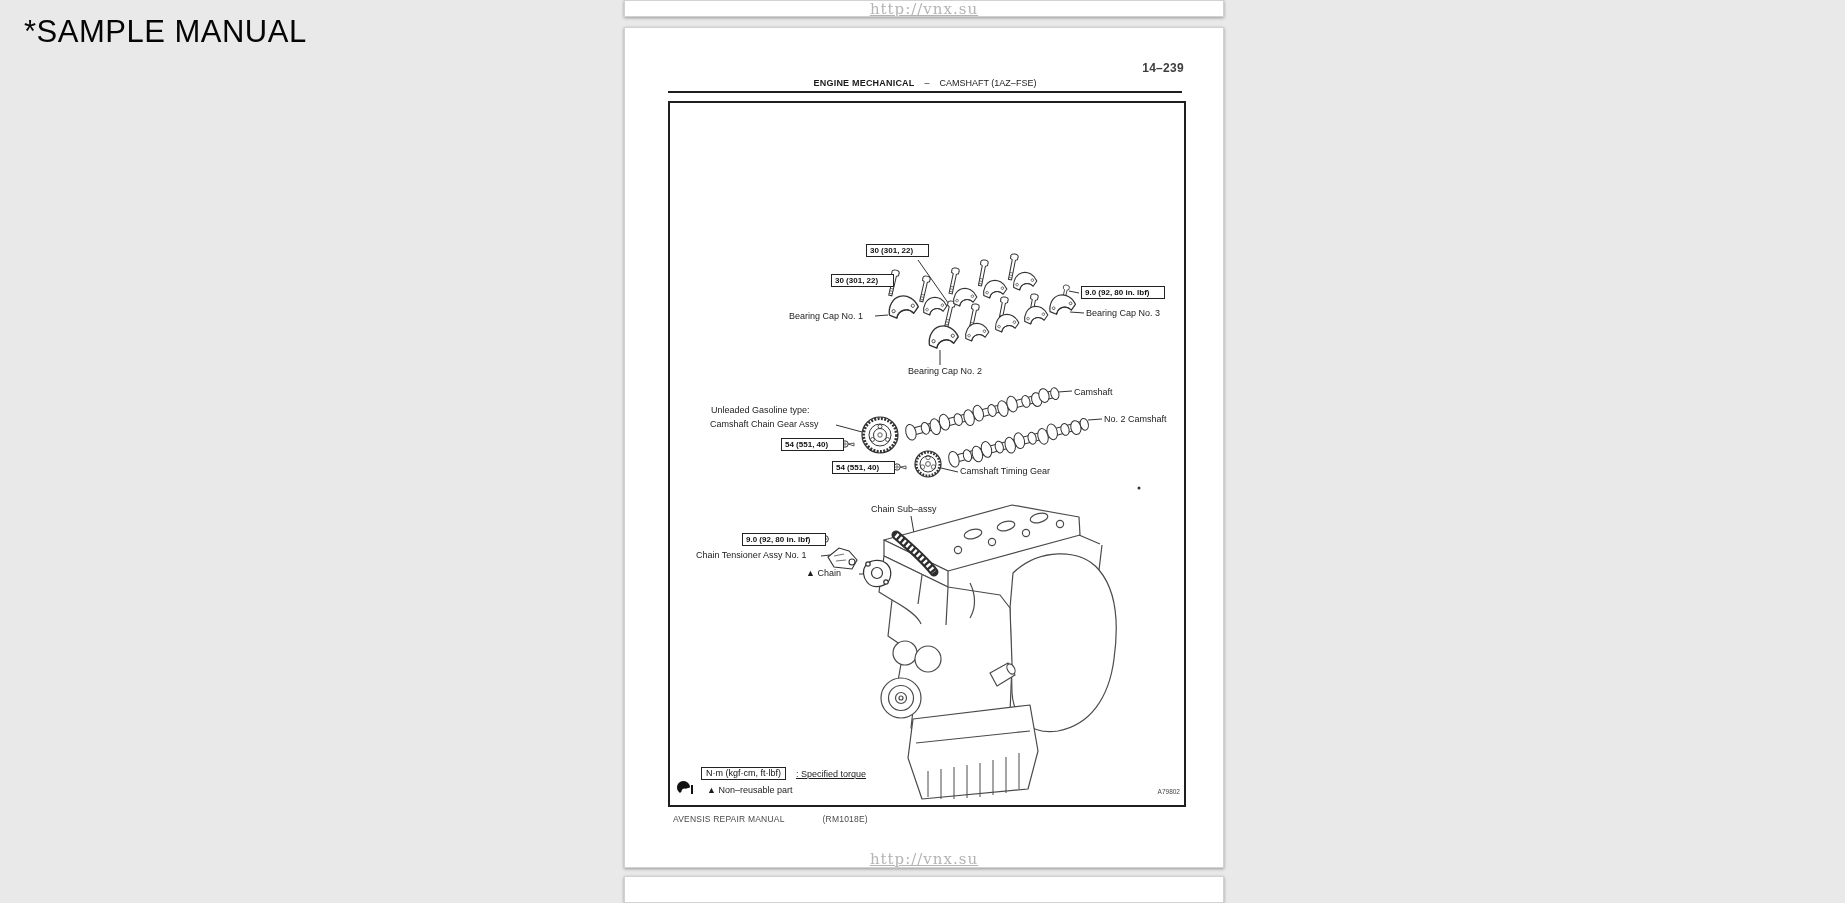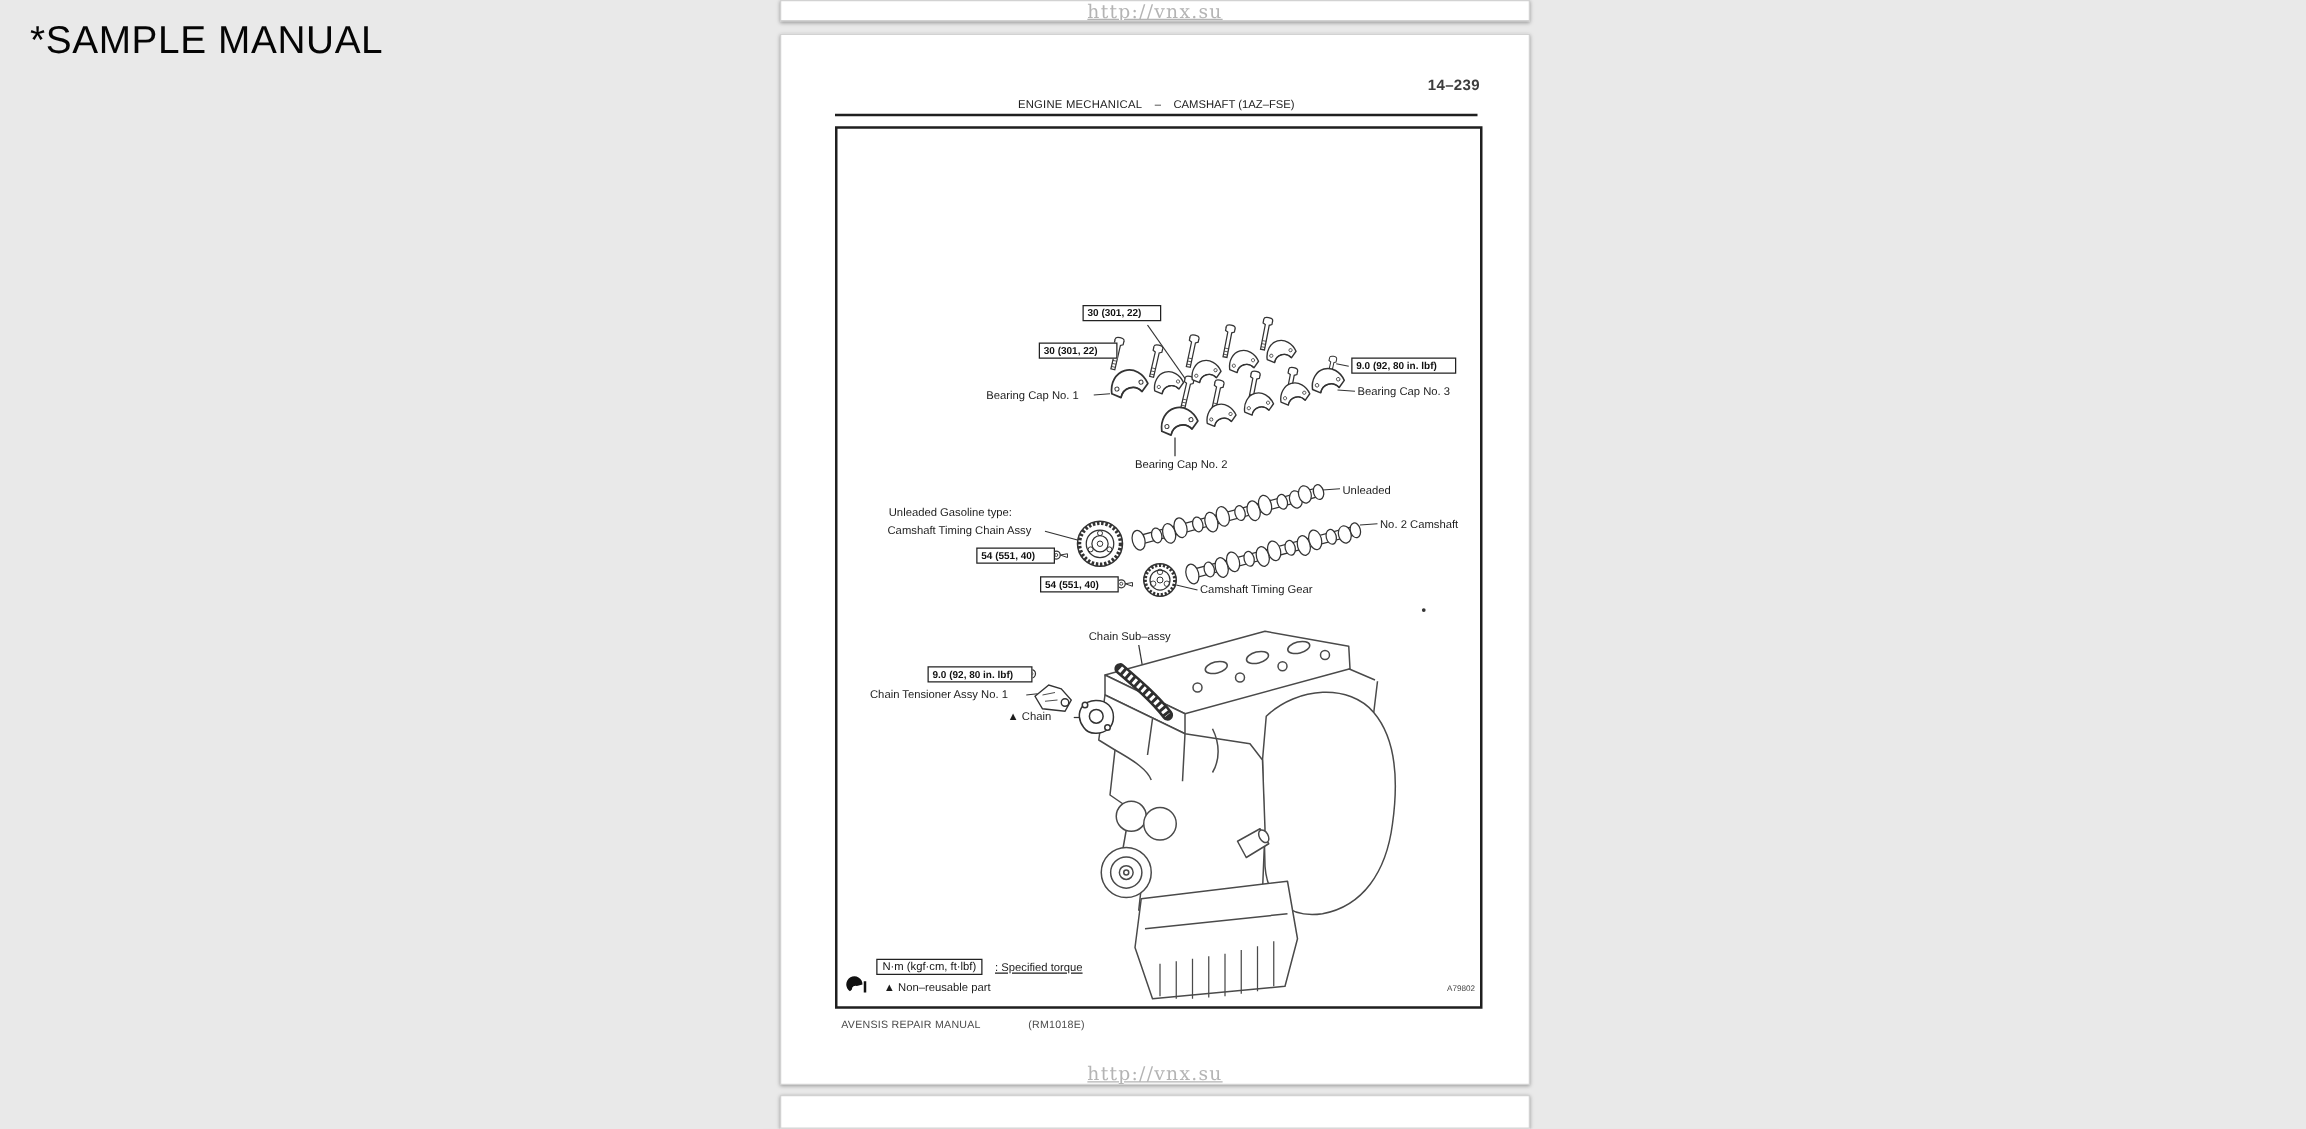--- a/index.html
+++ b/index.html
@@ -7,21 +7,21 @@
   .sample-overlay{position:absolute;left:24px;top:14px;font-size:31px;color:#050505;letter-spacing:.5px;}
   .page{position:absolute;left:624px;width:600px;background:#fff;box-shadow:0 1px 3px rgba(0,0,0,.35);border:1px solid #d2d2d2;box-sizing:border-box;}
   .page-top-strip{top:0;height:17px;overflow:hidden;}
   .page-main{top:27px;height:841px;}
   .page-bottom-strip{top:876px;height:27px;}
   .vnx-mark{position:absolute;left:0;width:100%;text-align:center;font-family:"DejaVu Serif",serif;font-weight:400;font-size:15px;color:#b4b4b4;text-decoration:underline;letter-spacing:1px;}
   .vnx-top{top:-1px;}
   .vnx-bottom{top:822px;}
   .page-number{position:absolute;top:33px;right:39px;font-size:12px;font-weight:bold;color:#3d3d3d;letter-spacing:.3px;}
   .header-rule{position:absolute;left:43px;top:50px;width:514px;text-align:center;font-size:9px;color:#1a1a1a;border-bottom:2px solid #1f1f1f;padding-bottom:3px;}
-  .header-rule .sec{font-weight:normal;letter-spacing:.2px;}
+  .header-rule .sec{font-weight:bold;letter-spacing:.2px;}
   .header-rule .sep{margin:0 10px;}
   .diagram-box{position:absolute;left:43px;top:73px;width:514px;height:702px;border:2px solid #1f1f1f;box-sizing:content-box;}
   .diagram-box svg{position:absolute;left:0;top:0;z-index:1;}
   .lbl{position:absolute;z-index:2;font-size:9px;color:#1c1c1c;white-space:nowrap;line-height:11px;}
   .tq{position:absolute;z-index:2;font-size:8px;font-weight:bold;color:#111;white-space:nowrap;border:1px solid #222;background:#fff;padding:1px 15px 1px 3px;line-height:9px;}
   .fig-id{position:absolute;z-index:2;right:4px;top:685px;font-size:6.5px;color:#444;}
   .legend-tqbox{left:31px;top:664px;font-weight:normal;font-size:9px;padding:1px 4px;}
   .footer-line{position:absolute;left:48px;top:786px;font-size:8.5px;color:#4a4a4a;letter-spacing:.2px;}
   .footer-line .code{margin-left:10px;padding-left:28px;}
 </style>
@@ -236,23 +236,23 @@
       <div class="tq" style="left:196px;top:141px;">30 (301, 22)</div>
       <div class="tq" style="left:161px;top:171px;">30 (301, 22)</div>
       <div class="tq" style="left:411px;top:183px;">9.0 (92, 80 in. lbf)</div>
       <div class="tq" style="left:111px;top:335px;">54 (551, 40)</div>
       <div class="tq" style="left:162px;top:358px;">54 (551, 40)</div>
       <div class="tq" style="left:72px;top:430px;">9.0 (92, 80 in. lbf)</div>
 
       <div class="lbl" style="left:119px;top:208px;">Bearing Cap No. 1</div>
       <div class="lbl" style="left:416px;top:205px;">Bearing Cap No. 3</div>
       <div class="lbl" style="left:238px;top:263px;">Bearing Cap No. 2</div>
-      <div class="lbl" style="left:404px;top:284px;">Unleaded</div>
+      <div class="lbl" style="left:404px;top:284px;">Camshaft</div>
       <div class="lbl" style="left:41px;top:302px;">Unleaded Gasoline type:</div>
-      <div class="lbl" style="left:40px;top:316px;">Camshaft Timing Chain Assy</div>
+      <div class="lbl" style="left:40px;top:316px;">Camshaft Chain Gear Assy</div>
       <div class="lbl" style="left:434px;top:311px;">No. 2 Camshaft</div>
       <div class="lbl" style="left:290px;top:363px;">Camshaft Timing Gear</div>
       <div class="lbl" style="left:201px;top:401px;">Chain Sub–assy</div>
       <div class="lbl" style="left:26px;top:447px;">Chain Tensioner Assy No. 1</div>
       <div class="lbl" style="left:136px;top:465px;">▲ Chain</div>
 
       <div class="tq legend-tqbox">N·m (kgf·cm, ft·lbf)</div>
       <div class="lbl" style="left:126px;top:666px;text-decoration:underline;">: Specified torque</div>
       <div class="lbl" style="left:37px;top:682px;">▲ Non–reusable part</div>
       <div class="fig-id">A79802</div>

